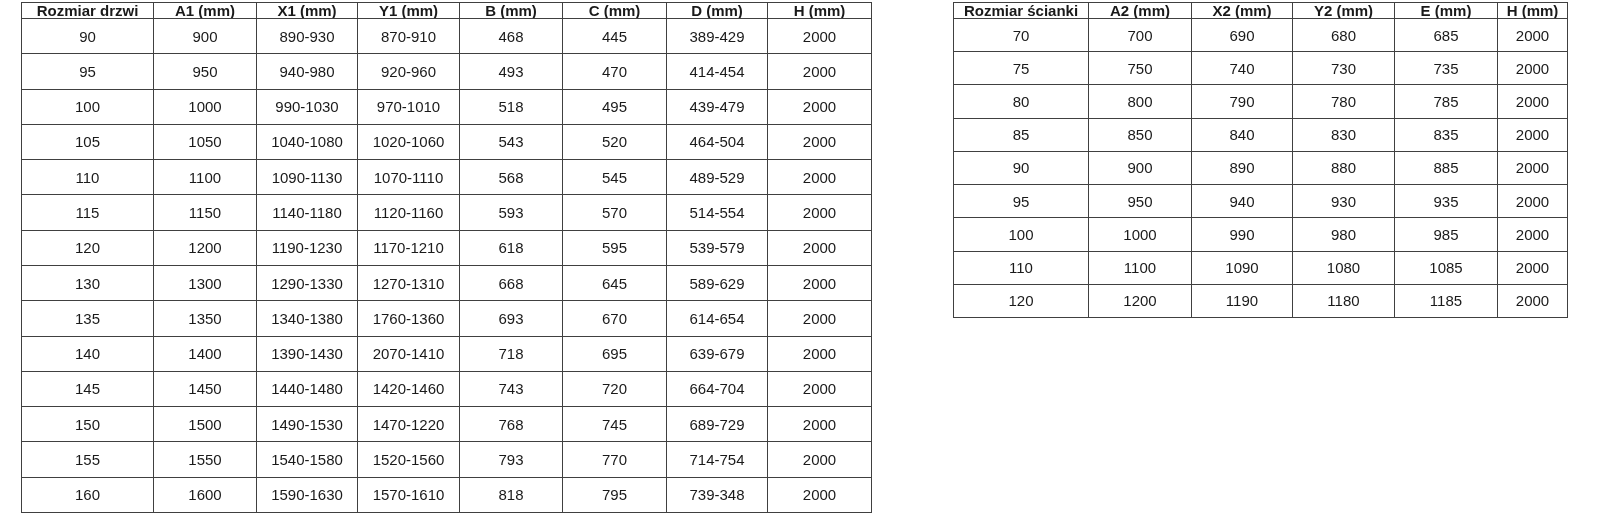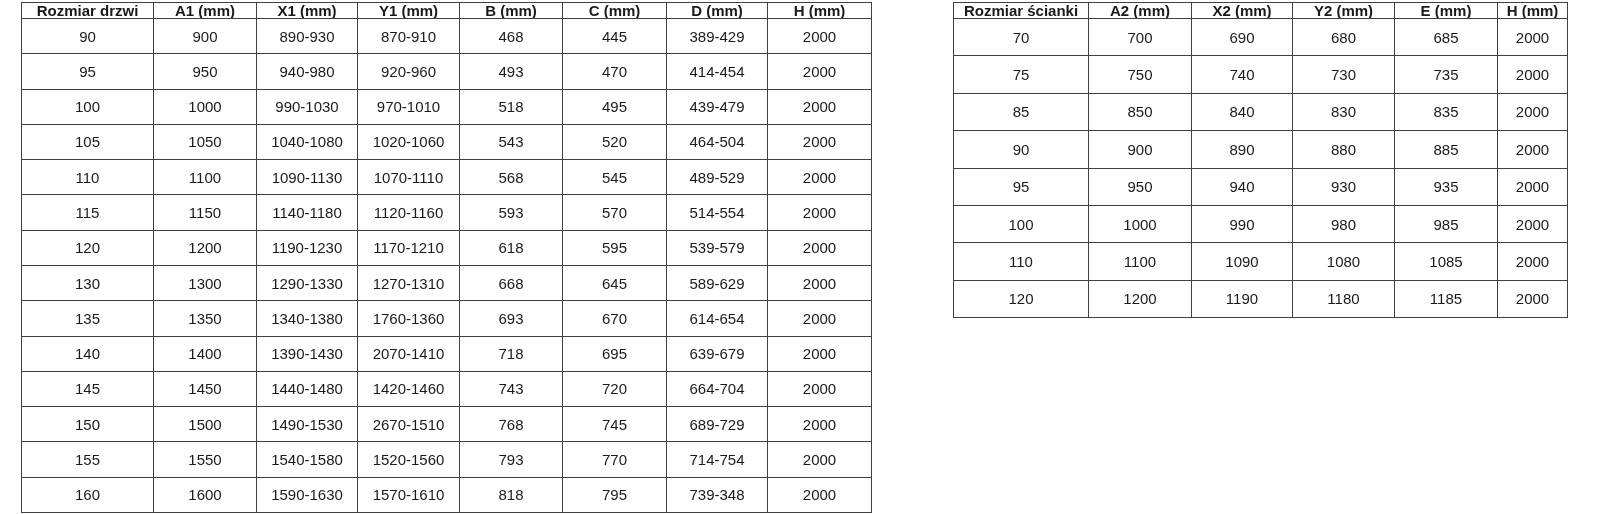--- a/index.html
+++ b/index.html
@@ -190,21 +190,21 @@
         <td>1420-1460</td>
         <td>743</td>
         <td>720</td>
         <td>664-704</td>
         <td>2000</td>
       </tr>
       <tr>
         <td>150</td>
         <td>1500</td>
         <td>1490-1530</td>
-        <td>2670-1510</td>
+        <td>1470-1220</td>
         <td>768</td>
         <td>745</td>
         <td>689-729</td>
         <td>2000</td>
       </tr>
       <tr>
         <td>155</td>
         <td>1550</td>
         <td>1540-1580</td>
         <td>1520-1560</td>
@@ -256,20 +256,28 @@
       </tr>
       <tr>
         <td>75</td>
         <td>750</td>
         <td>740</td>
         <td>730</td>
         <td>735</td>
         <td>2000</td>
       </tr>
       <tr>
+        <td>80</td>
+        <td>800</td>
+        <td>790</td>
+        <td>780</td>
+        <td>785</td>
+        <td>2000</td>
+      </tr>
+      <tr>
         <td>85</td>
         <td>850</td>
         <td>840</td>
         <td>830</td>
         <td>835</td>
         <td>2000</td>
       </tr>
       <tr>
         <td>90</td>
         <td>900</td>

